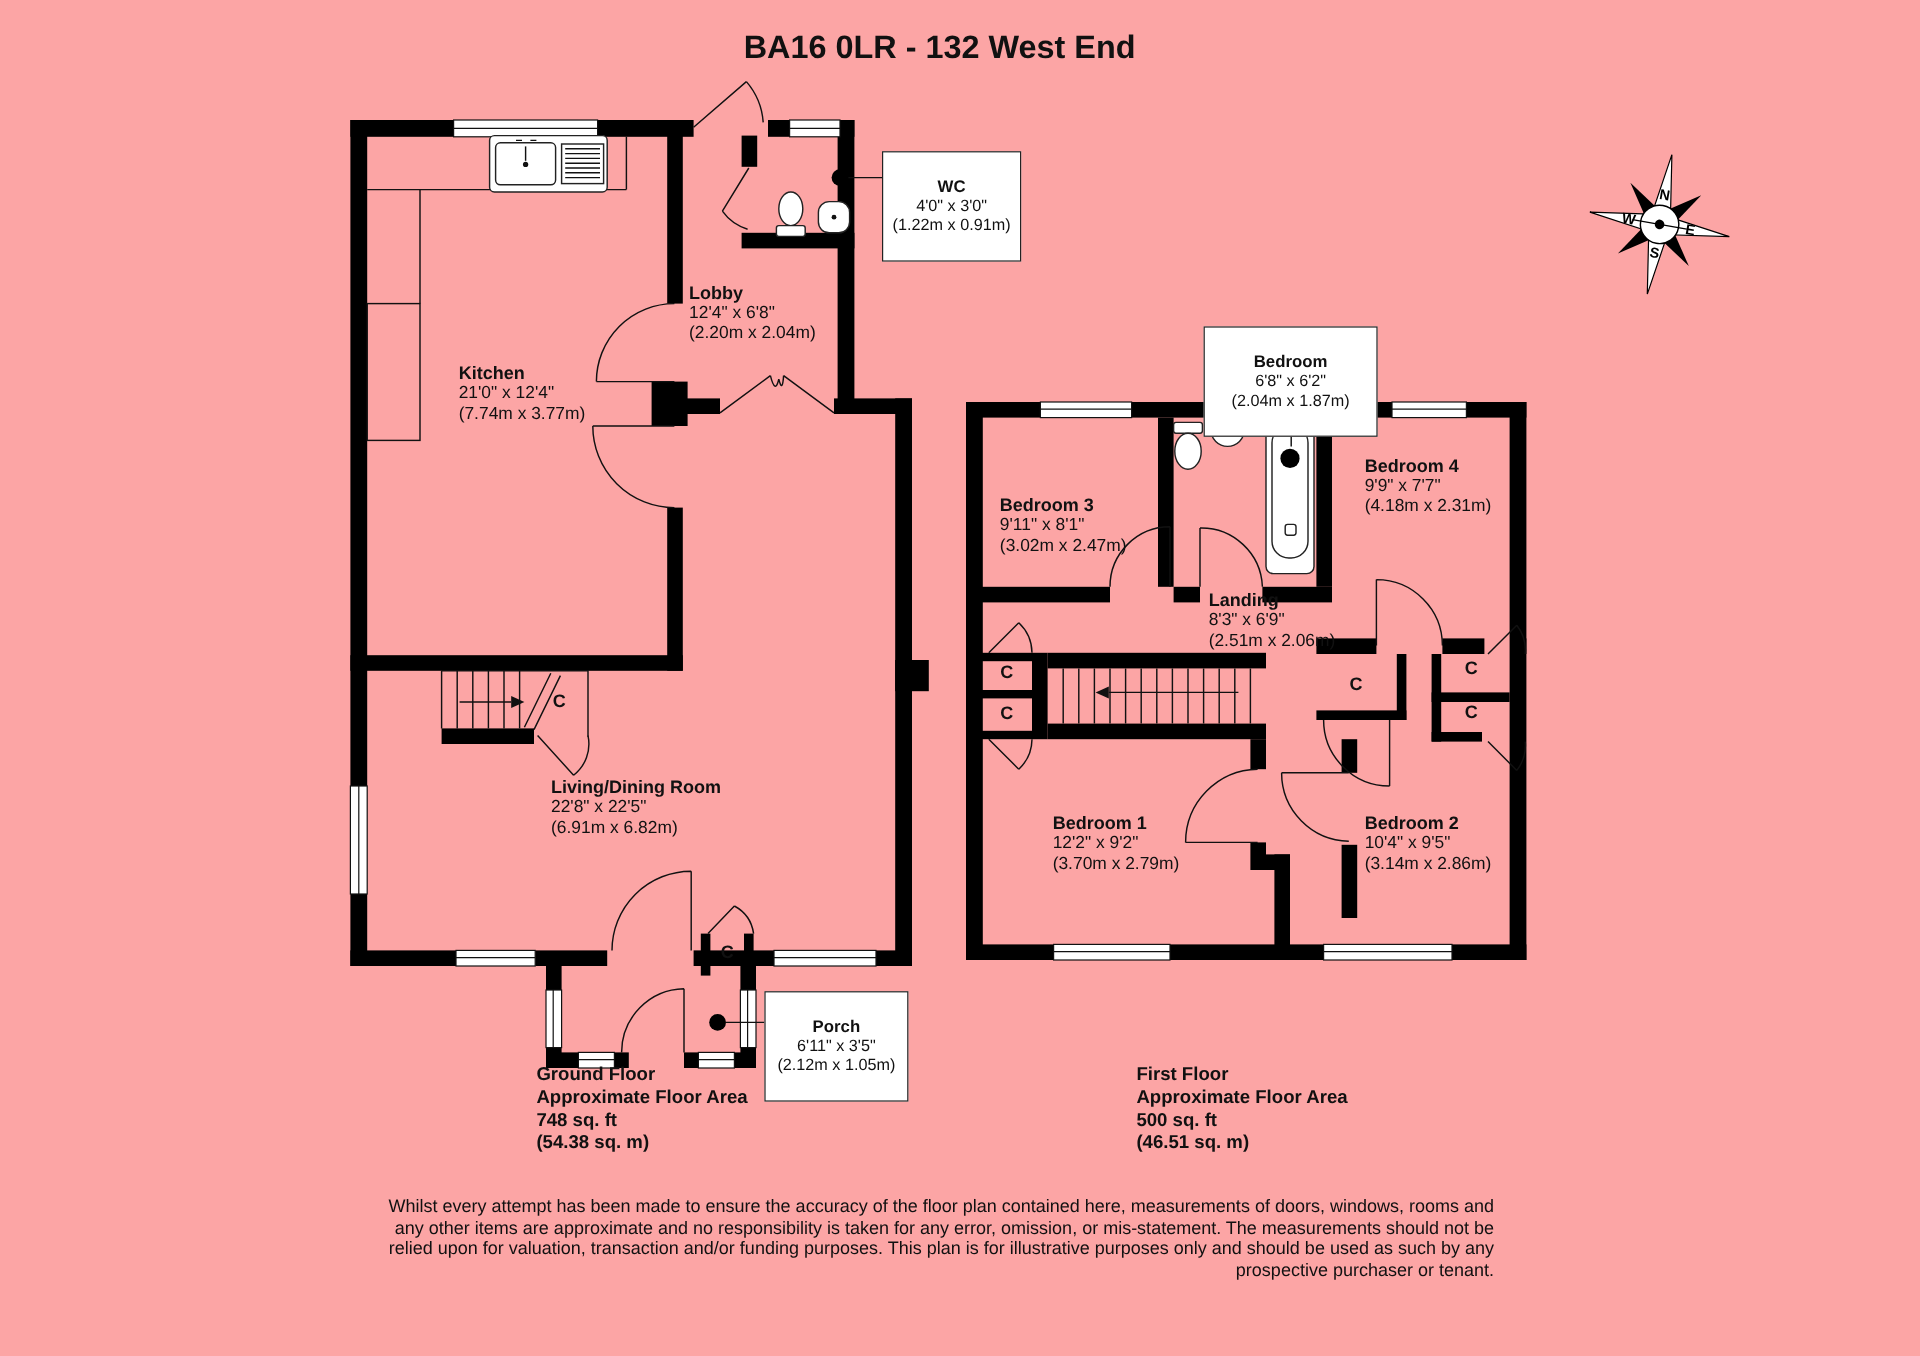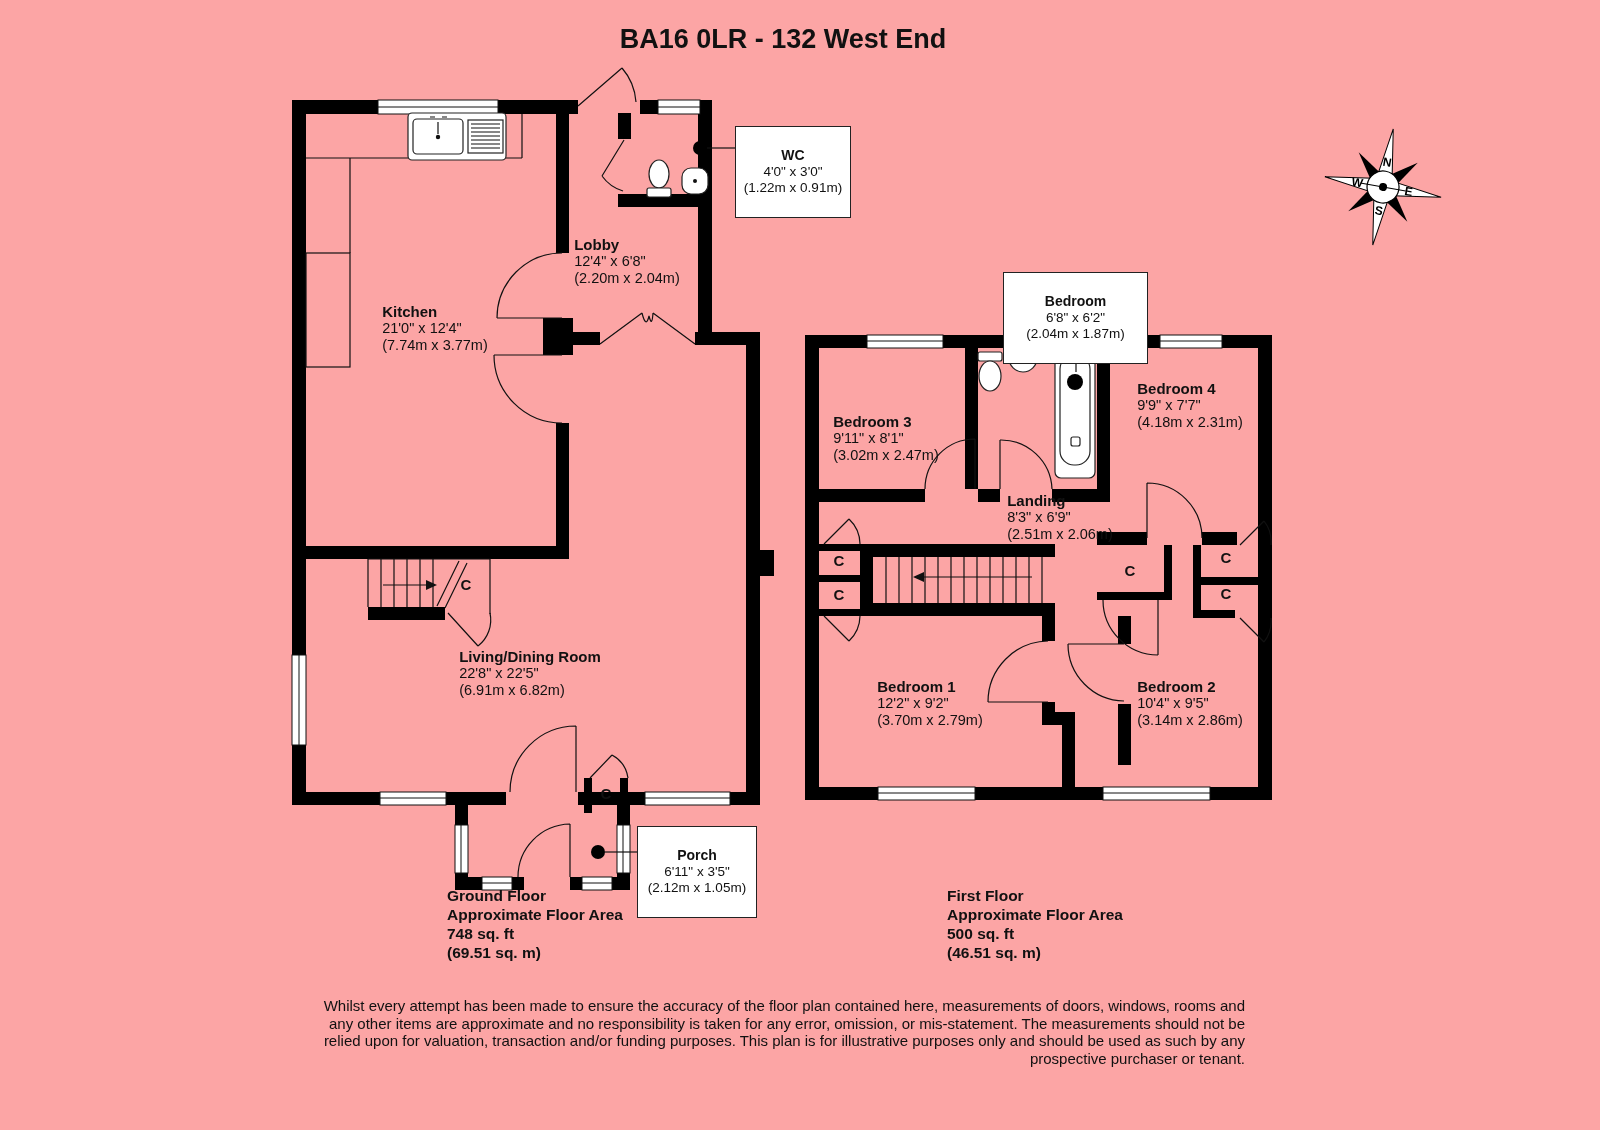--- a/index.html
+++ b/index.html
@@ -295,21 +295,21 @@
   <div class="c" style="left:839px;top:552px">C</div>
   <div class="c" style="left:839px;top:586px">C</div>
   <div class="c" style="left:1130px;top:562px">C</div>
   <div class="c" style="left:1226px;top:549px">C</div>
   <div class="c" style="left:1226px;top:585px">C</div>
 
   <div class="summary" style="left:535px;top:886px">
     <div>Ground Floor</div>
     <div>Approximate Floor Area</div>
     <div>748 sq. ft</div>
-    <div>(69.51 sq. m)</div>
+    <div>(54.38 sq. m)</div>
   </div>
   <div class="summary" style="left:1035px;top:886px">
     <div>First Floor</div>
     <div>Approximate Floor Area</div>
     <div>500 sq. ft</div>
     <div>(46.51 sq. m)</div>
   </div>
 
   <div class="disc" style="left:775px;top:997px">Whilst every attempt has been made to ensure the accuracy of the floor plan contained here, measurements of doors, windows, rooms and any other items are approximate and no responsibility is taken for any error, omission, or mis-statement. The measurements should not be relied upon for valuation, transaction and/or funding purposes. This plan is for illustrative purposes only and should be used as such by any prospective purchaser or tenant.</div>
 

